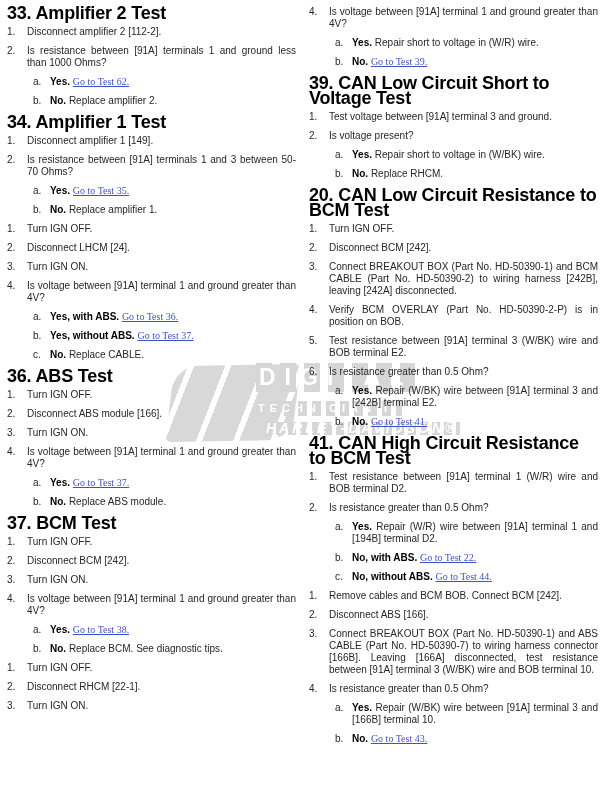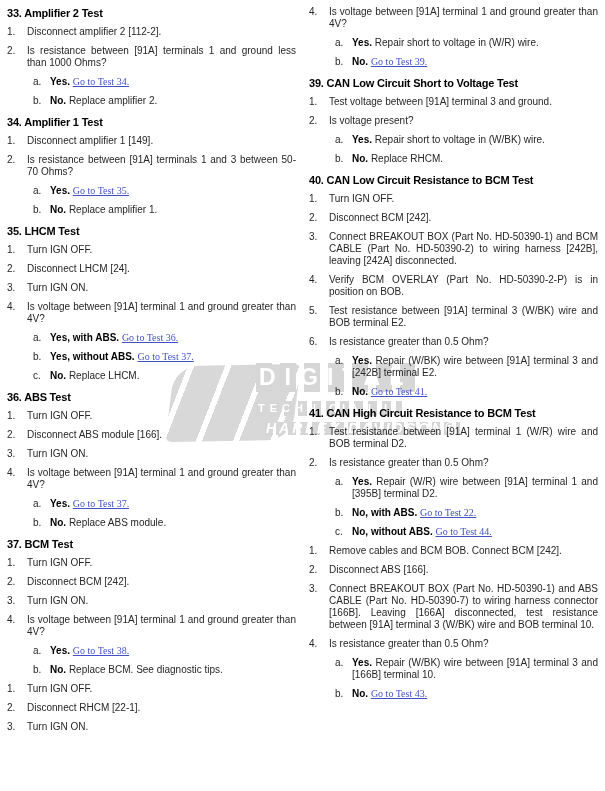--- a/index.html
+++ b/index.html
@@ -3,21 +3,21 @@
 <meta charset="utf-8">
 <style>
   html,body{margin:0;padding:0;background:#ffffff;}
   .page{
     position:relative;width:605px;height:791px;background:#ffffff;overflow:hidden;
     font-family:"Liberation Sans",sans-serif;color:#262626;
   }
   .columns{position:absolute;left:7px;top:6px;width:591px;display:flex;gap:13px;z-index:1;}
   .col{width:289px;}
   .section-title{
-    font-size:11px;font-weight:bold;color:#000;line-height:15px;
+    font-size:18px;font-weight:bold;color:#000;line-height:15px;
     letter-spacing:-0.2px;margin:8px 0 5px 0;
   }
   .col .section-title:first-child{margin-top:0;}
   .step{display:flex;margin-bottom:7px;font-size:10px;line-height:12px;}
   .step .num{flex:0 0 20px;}
   .sub{display:flex;margin:0 0 7px 26px;font-size:10px;line-height:12px;}
   .sub .letter{flex:0 0 17px;}
   .body{flex:1;text-align:justify;}
   .b{font-weight:bold;color:#000;}
   a.link{color:#4150c8;text-decoration:underline;cursor:pointer;font-family:Liberation Serif, serif;}
@@ -66,21 +66,21 @@
         <div class="step">
           <span class="num">1.</span>
           <span class="body"><span>Disconnect amplifier 2 [112-2].</span></span>
         </div>
         <div class="step">
           <span class="num">2.</span>
           <span class="body"><span>Is resistance between [91A] terminals 1 and ground less than 1000 Ohms?</span></span>
         </div>
         <div class="sub">
           <span class="letter">a.</span>
-          <span class="body"><span class="b">Yes. </span><a href="#" class="link">Go to Test 34.</a></span>
+          <span class="body"><span class="b">Yes. </span><a href="#" class="link">Go to Test 62.</a></span>
         </div>
         <div class="sub">
           <span class="letter">b.</span>
           <span class="body"><span class="b">No. </span><span>Replace amplifier 2.</span></span>
         </div>
         <div class="section-title">34. Amplifier 1 Test</div>
         <div class="step">
           <span class="num">1.</span>
           <span class="body"><span>Disconnect amplifier 1 [149].</span></span>
         </div>
@@ -89,21 +89,20 @@
           <span class="body"><span>Is resistance between [91A] terminals 1 and 3 between 50-70 Ohms?</span></span>
         </div>
         <div class="sub">
           <span class="letter">a.</span>
           <span class="body"><span class="b">Yes. </span><a href="#" class="link">Go to Test 35.</a></span>
         </div>
         <div class="sub">
           <span class="letter">b.</span>
           <span class="body"><span class="b">No. </span><span>Replace amplifier 1.</span></span>
         </div>
-        <div class="section-title">35. LHCM Test</div>
         <div class="step">
           <span class="num">1.</span>
           <span class="body"><span>Turn IGN OFF.</span></span>
         </div>
         <div class="step">
           <span class="num">2.</span>
           <span class="body"><span>Disconnect LHCM [24].</span></span>
         </div>
         <div class="step">
           <span class="num">3.</span>
@@ -116,21 +115,21 @@
         <div class="sub">
           <span class="letter">a.</span>
           <span class="body"><span class="b">Yes, with ABS. </span><a href="#" class="link">Go to Test 36.</a></span>
         </div>
         <div class="sub">
           <span class="letter">b.</span>
           <span class="body"><span class="b">Yes, without ABS. </span><a href="#" class="link">Go to Test 37.</a></span>
         </div>
         <div class="sub">
           <span class="letter">c.</span>
-          <span class="body"><span class="b">No. </span><span>Replace LHCM.</span></span>
+          <span class="body"><span class="b">No. </span><span>Replace CABLE.</span></span>
         </div>
         <div class="section-title">36. ABS Test</div>
         <div class="step">
           <span class="num">1.</span>
           <span class="body"><span>Turn IGN OFF.</span></span>
         </div>
         <div class="step">
           <span class="num">2.</span>
           <span class="body"><span>Disconnect ABS module [166].</span></span>
         </div>
@@ -211,21 +210,21 @@
           <span class="body"><span>Is voltage present?</span></span>
         </div>
         <div class="sub">
           <span class="letter">a.</span>
           <span class="body"><span class="b">Yes. </span><span>Repair short to voltage in (W/BK) wire.</span></span>
         </div>
         <div class="sub">
           <span class="letter">b.</span>
           <span class="body"><span class="b">No. </span><span>Replace RHCM.</span></span>
         </div>
-        <div class="section-title">40. CAN Low Circuit Resistance to BCM Test</div>
+        <div class="section-title">20. CAN Low Circuit Resistance to BCM Test</div>
         <div class="step">
           <span class="num">1.</span>
           <span class="body"><span>Turn IGN OFF.</span></span>
         </div>
         <div class="step">
           <span class="num">2.</span>
           <span class="body"><span>Disconnect BCM [242].</span></span>
         </div>
         <div class="step">
           <span class="num">3.</span>
@@ -255,21 +254,21 @@
         <div class="step">
           <span class="num">1.</span>
           <span class="body"><span>Test resistance between [91A] terminal 1 (W/R) wire and BOB terminal D2.</span></span>
         </div>
         <div class="step">
           <span class="num">2.</span>
           <span class="body"><span>Is resistance greater than 0.5 Ohm?</span></span>
         </div>
         <div class="sub">
           <span class="letter">a.</span>
-          <span class="body"><span class="b">Yes. </span><span>Repair (W/R) wire between [91A] terminal 1 and [395B] terminal D2.</span></span>
+          <span class="body"><span class="b">Yes. </span><span>Repair (W/R) wire between [91A] terminal 1 and [194B] terminal D2.</span></span>
         </div>
         <div class="sub">
           <span class="letter">b.</span>
           <span class="body"><span class="b">No, with ABS. </span><a href="#" class="link">Go to Test 22.</a></span>
         </div>
         <div class="sub">
           <span class="letter">c.</span>
           <span class="body"><span class="b">No, without ABS. </span><a href="#" class="link">Go to Test 44.</a></span>
         </div>
         <div class="step">

